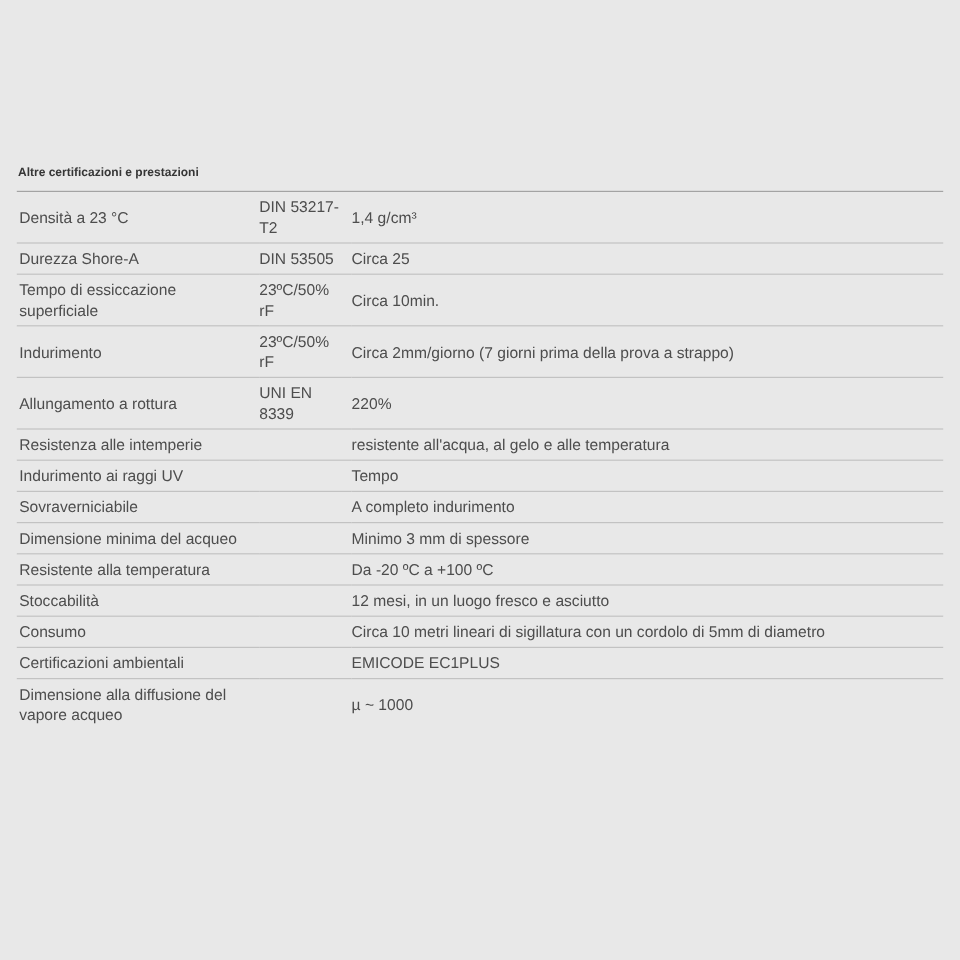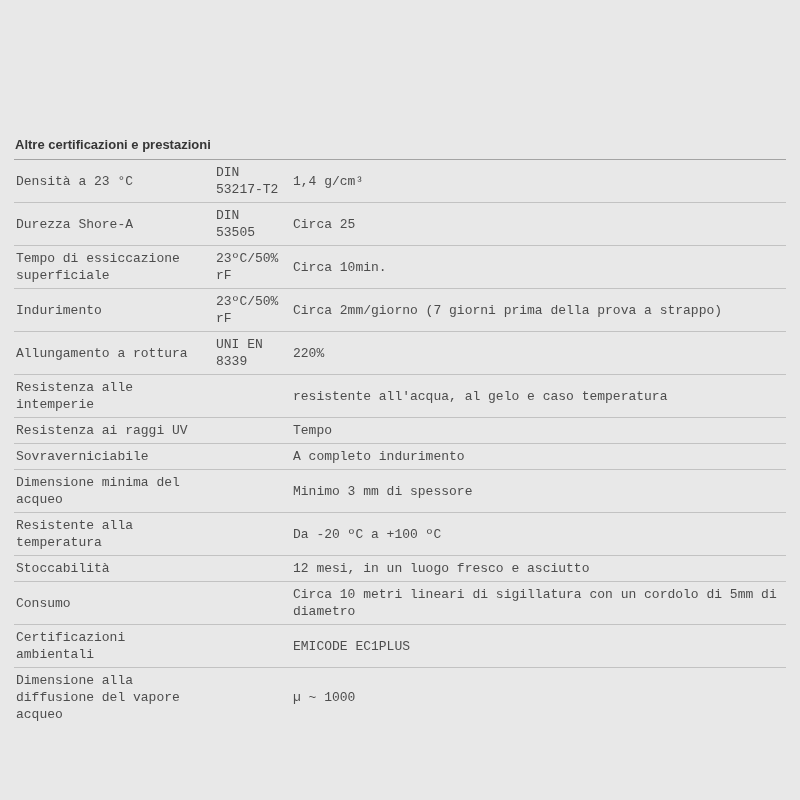--- a/index.html
+++ b/index.html
@@ -14,32 +14,31 @@
     position: relative;
     overflow: hidden;
   }
   .spec-section {
     position: absolute;
     left: 14px;
     top: 136px;
     width: 772px;
   }
   .spec-title {
-    font-size: 13px;
+    font-size: 10px;
     font-weight: bold;
     color: #363636;
     line-height: 17px;
     padding: 0 0 6px 1px;
     border-bottom: 1px solid #a3a3a3;
   }
   table.spec-table {
     width: 100%;
     border-collapse: collapse;
     table-layout: fixed;
-    font-family: Liberation Mono, monospace;
   }
   table.spec-table td {
     font-size: 13px;
     line-height: 17px;
     color: #4d4d4d;
     vertical-align: middle;
     border-bottom: 1px solid #c2c2c2;
     padding: 4px 8px 4px 0;
     word-wrap: break-word;
   }
@@ -86,24 +85,24 @@
     <td class="value-cell">Circa 2mm/giorno (7 giorni prima della prova a strappo)</td>
   </tr>
         <tr>
     <td class="property-cell">Allungamento a rottura</td>
     <td class="norm-cell">UNI EN 8339</td>
     <td class="value-cell">220%</td>
   </tr>
         <tr>
     <td class="property-cell">Resistenza alle intemperie</td>
     <td class="norm-cell"></td>
-    <td class="value-cell">resistente all'acqua, al gelo e caso temperatura</td>
+    <td class="value-cell">resistente all'acqua, al gelo e alle temperatura</td>
   </tr>
         <tr>
-    <td class="property-cell">Resistenza ai raggi UV</td>
+    <td class="property-cell">Indurimento ai raggi UV</td>
     <td class="norm-cell"></td>
     <td class="value-cell">Tempo</td>
   </tr>
         <tr>
     <td class="property-cell">Sovraverniciabile</td>
     <td class="norm-cell"></td>
     <td class="value-cell">A completo indurimento</td>
   </tr>
         <tr>
     <td class="property-cell">Dimensione minima del acqueo</td>

